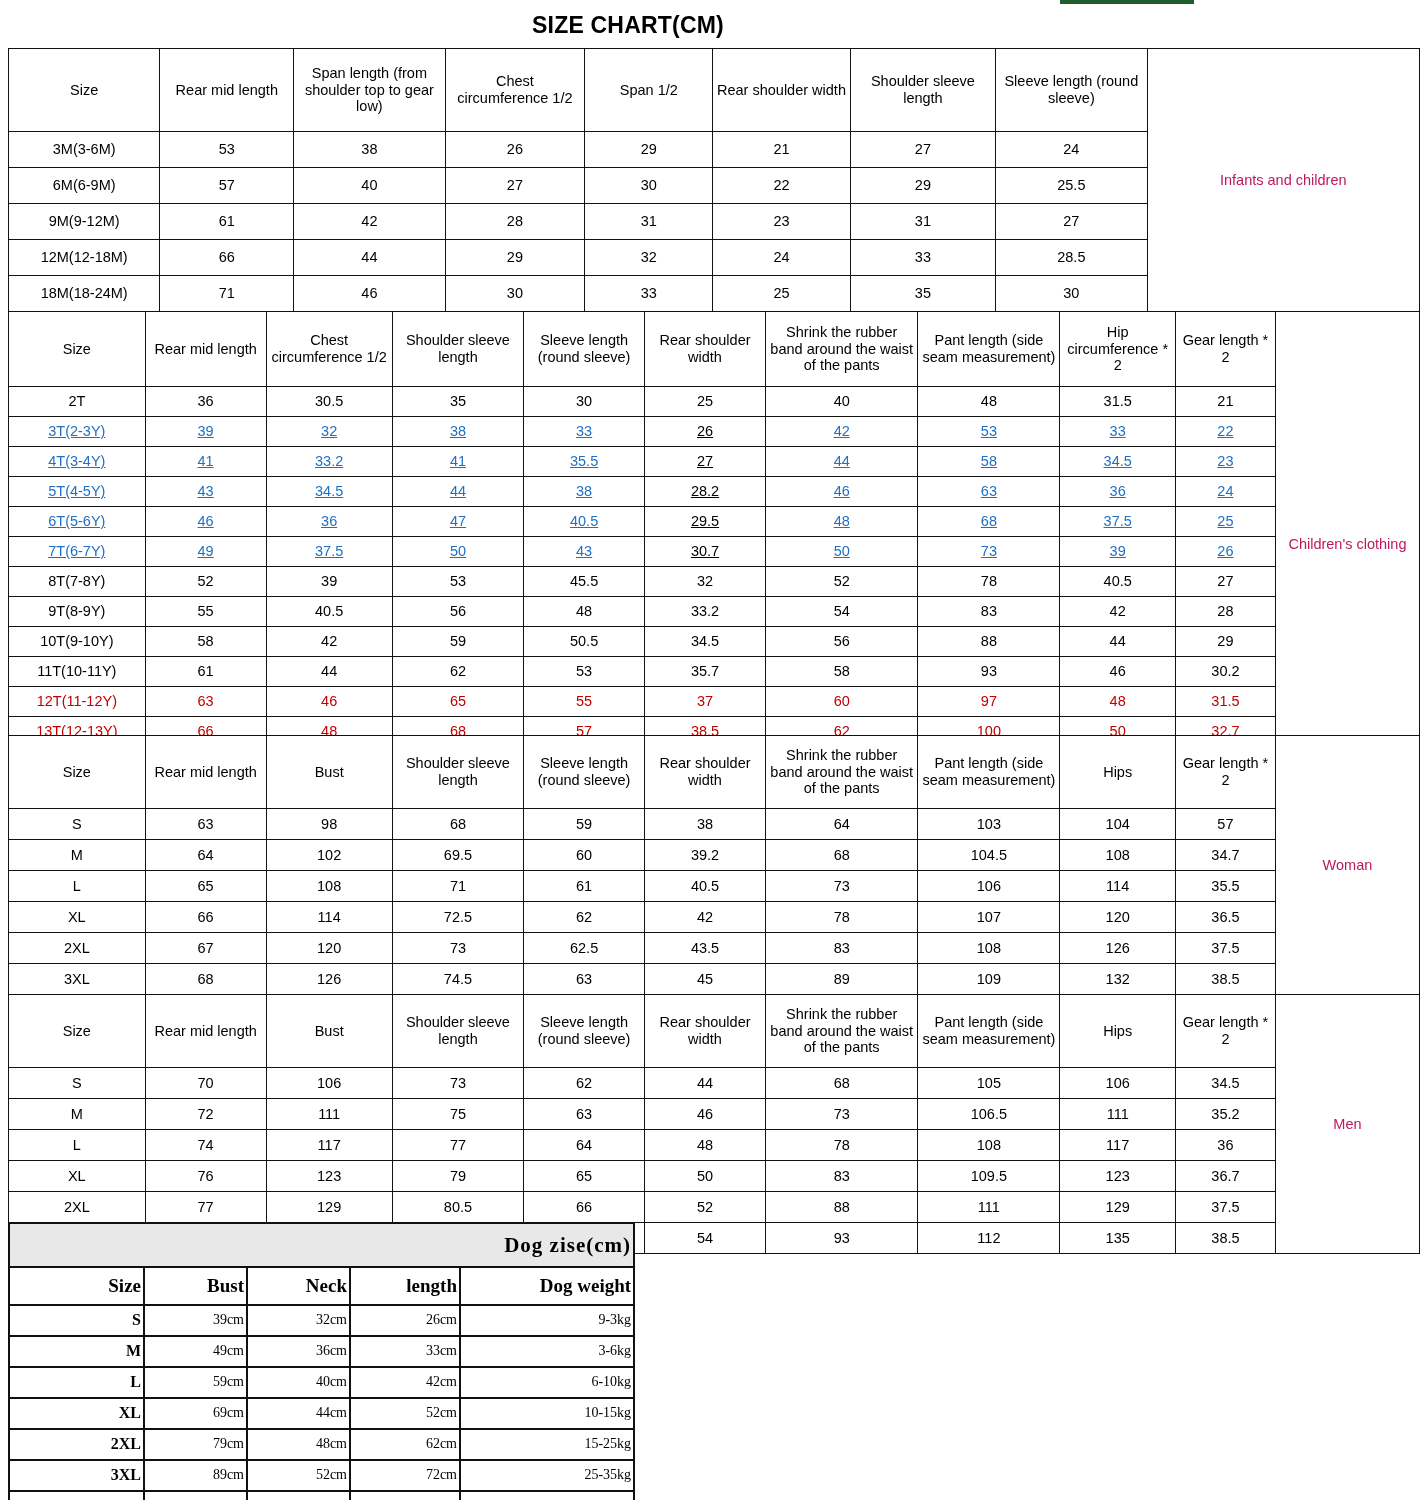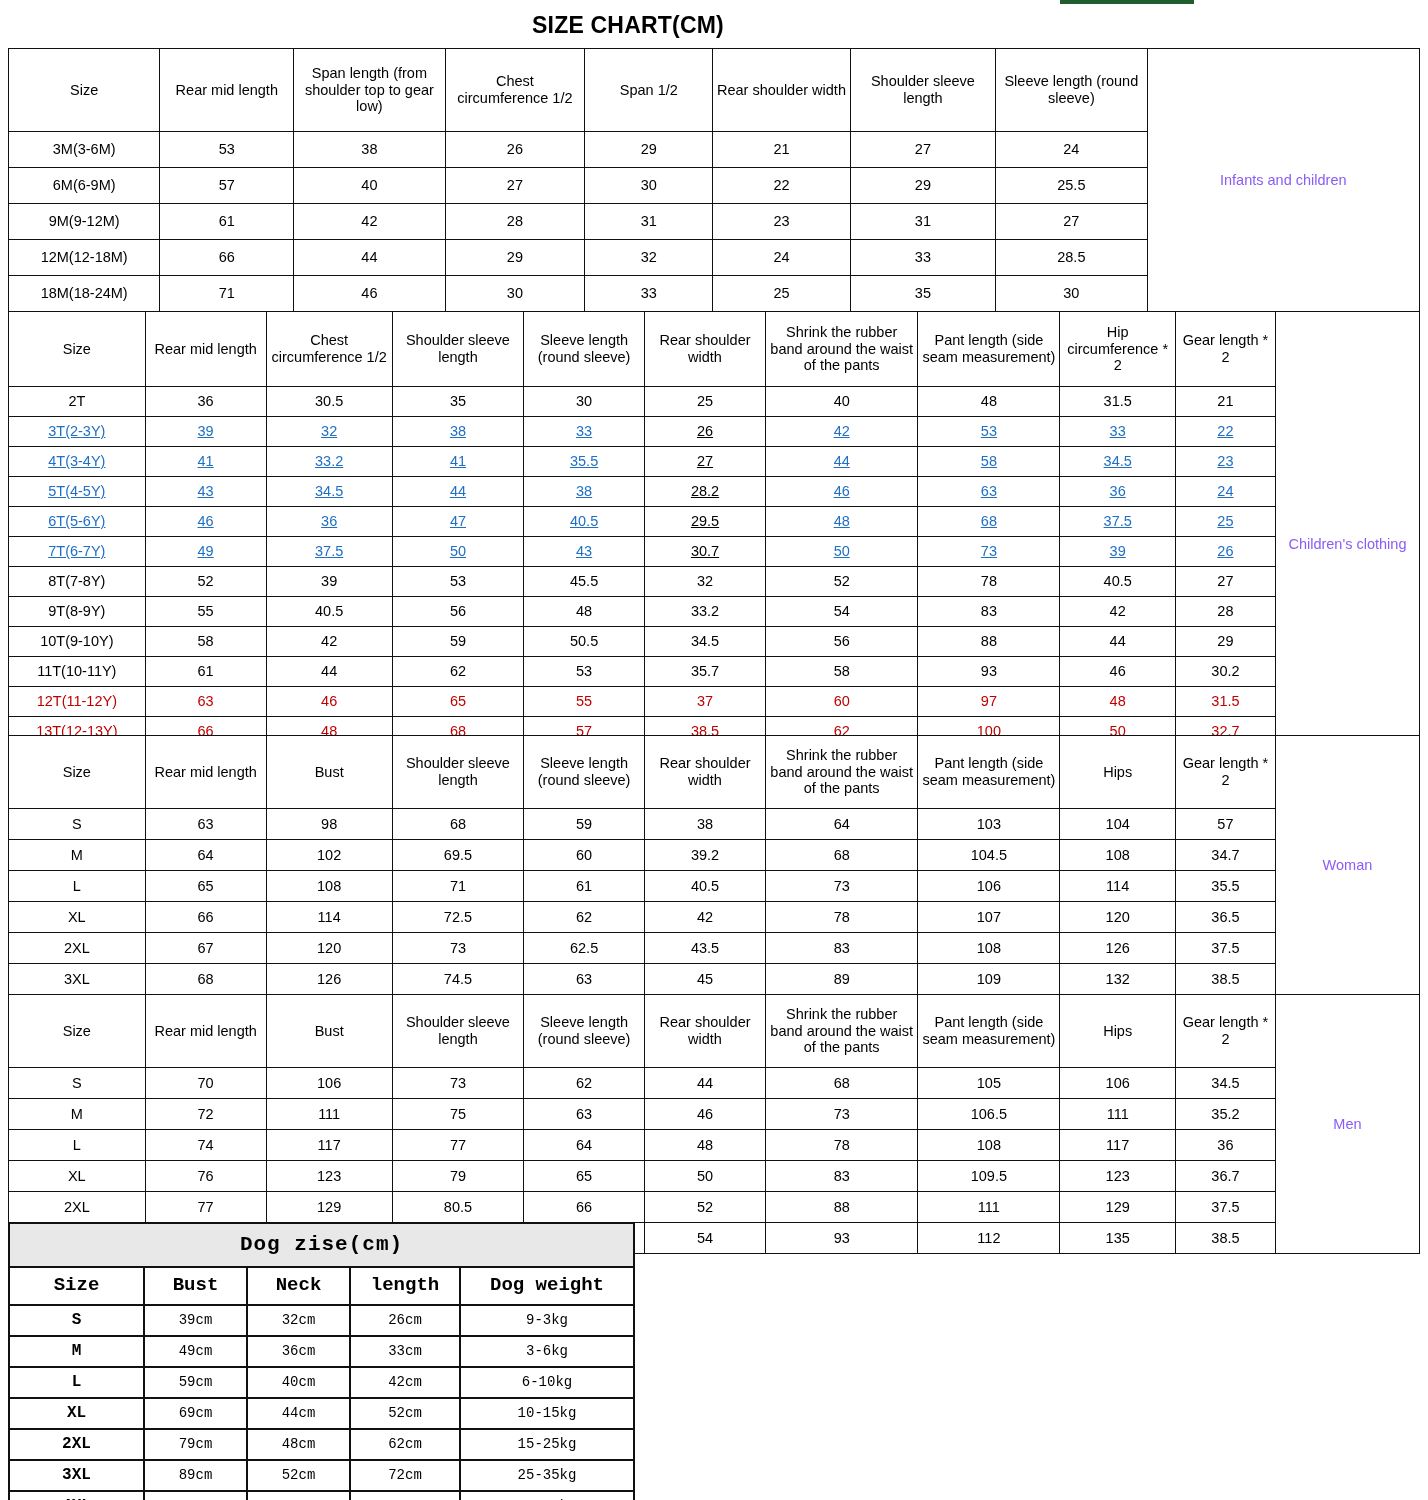--- a/index.html
+++ b/index.html
@@ -52,21 +52,21 @@
     background: #fff;
   }
   .hdr td {
     font-size: 14.5px;
     font-weight: normal;
     padding: 5px 3px;
   }
   .cat {
     font-size: 21px;
     font-weight: bold;
-    color: #8b5cf6;
+    color: #be185d;
     vertical-align: middle;
   }
   .row-blue td { color: #1f6fc4; text-decoration: underline; }
   .row-red td { color: #c00000; }
   .blk { color: #000 !important; }
   
   #t1 {
     position: absolute;
     left: 8px;
     top: 48px;
@@ -95,24 +95,25 @@
   
   #tdog {
     position: absolute;
     left: 8px;
     top: 1222px;
     width: 625px;
     font-family: "DejaVu Sans Mono", monospace;
   }
   #tdog td {
     border: 2px solid #111;
-    font-family: Liberation Mono, monospace;
+    font-family: Liberation Serif, serif;
     font-size: 16px;
     height: 25px;
     font-weight: bold;
+    text-align: right;
   }
   #tdog td.small { font-size: 14px; font-weight: normal; margin-left: 40px; }
   #tdog .dog-title {
     font-size: 21px;
     font-weight: bold;
     background: #e8e8e8;
     height: 38px;
     letter-spacing: 1px;
   }
   #tdog .dog-hdr td {

